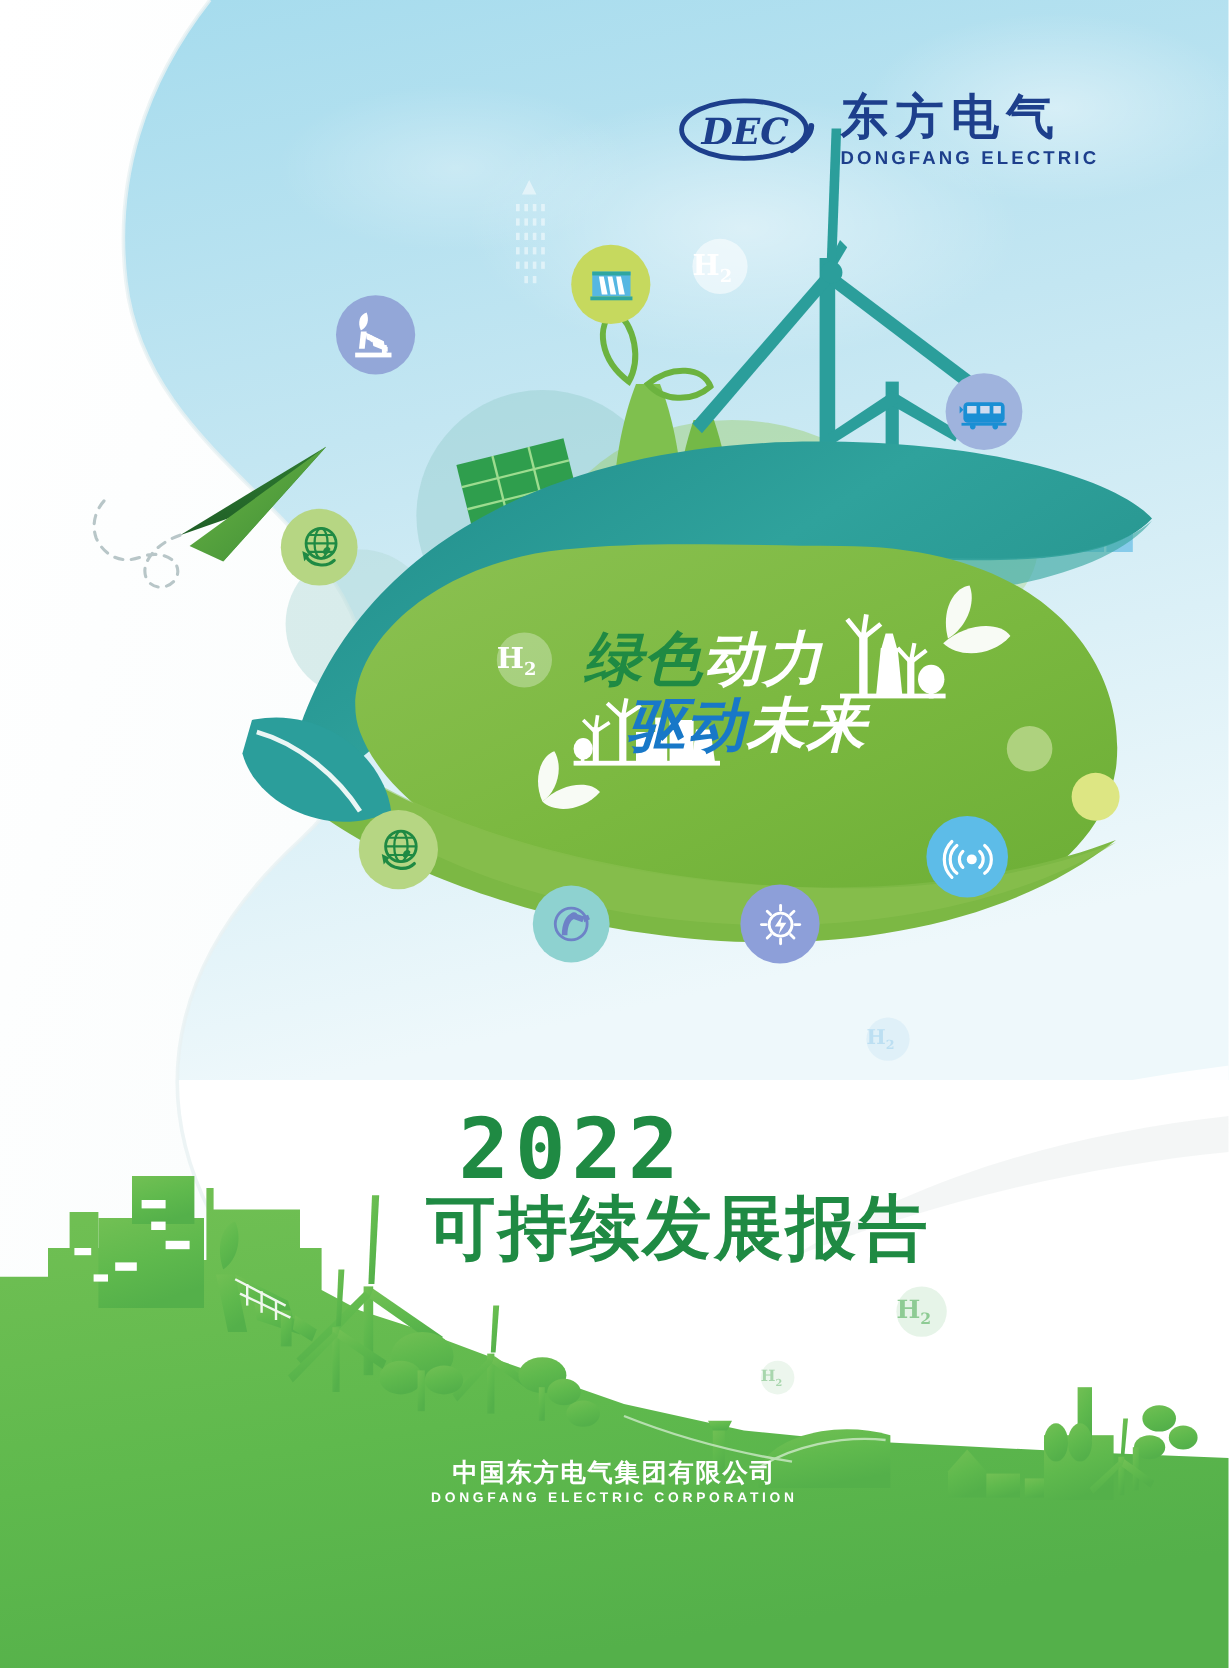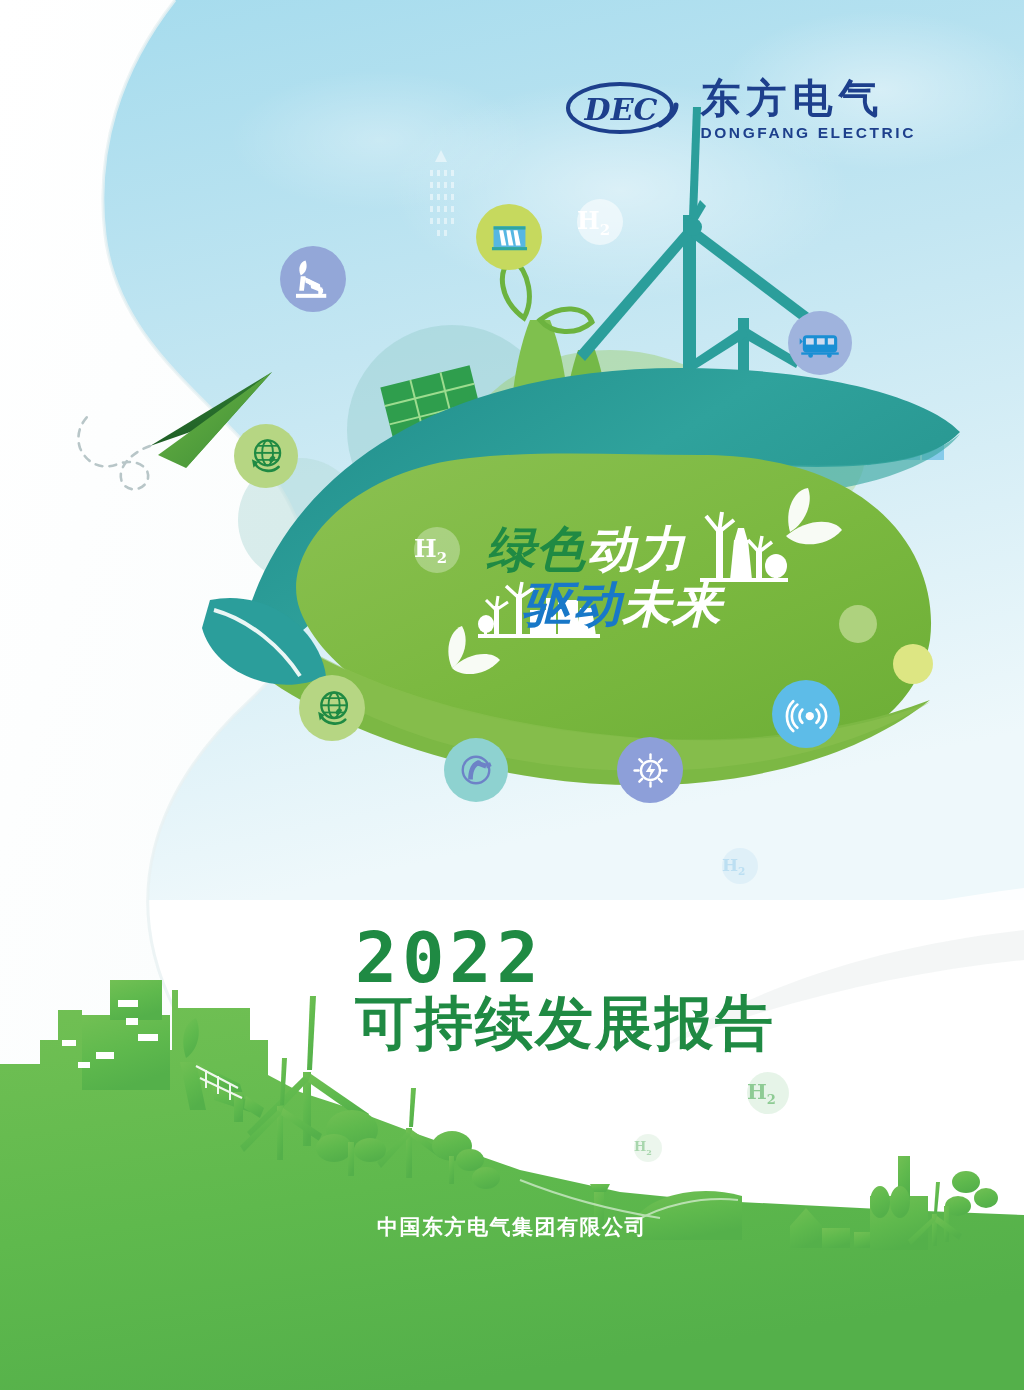--- a/index.html
+++ b/index.html
@@ -54,21 +54,21 @@
   .sl-white{ color:#ffffff; }
   .sl-blue{ color:#1878c8; }
 
   
   .title-block{
     position:absolute; left:355px; top:925px; z-index:45;
   }
   .t-year{
     font-family:"DejaVu Sans Mono", monospace;
     font-size:70px; font-weight:700; color:#1f8a43;
-    letter-spacing:5px; line-height:0.95;
+    letter-spacing:5px; line-height:0.95;margin-left:27px;
   }
   .t-main{
     font-family:"DejaVu Sans", sans-serif;
     font-size:58px; font-weight:700; color:#1f8a43;
     letter-spacing:2px; line-height:1.0; margin-top:2px;
   }
 
   
   .footer{
     position:absolute; left:0; right:0; top:1215px; z-index:46;
@@ -613,15 +613,16 @@
     </div>
   </div>
 
   <div class="title-block">
     <div class="t-year">2022</div>
     <div class="t-main">可持续发展报告</div>
   </div>
 
   <div class="footer">
     <div class="f-cn">中国东方电气集团有限公司</div>
+    <div class="f-en">DONGFANG ELECTRIC CORPORATION</div>
   </div>
 
 </div>
 
 </body></html>

